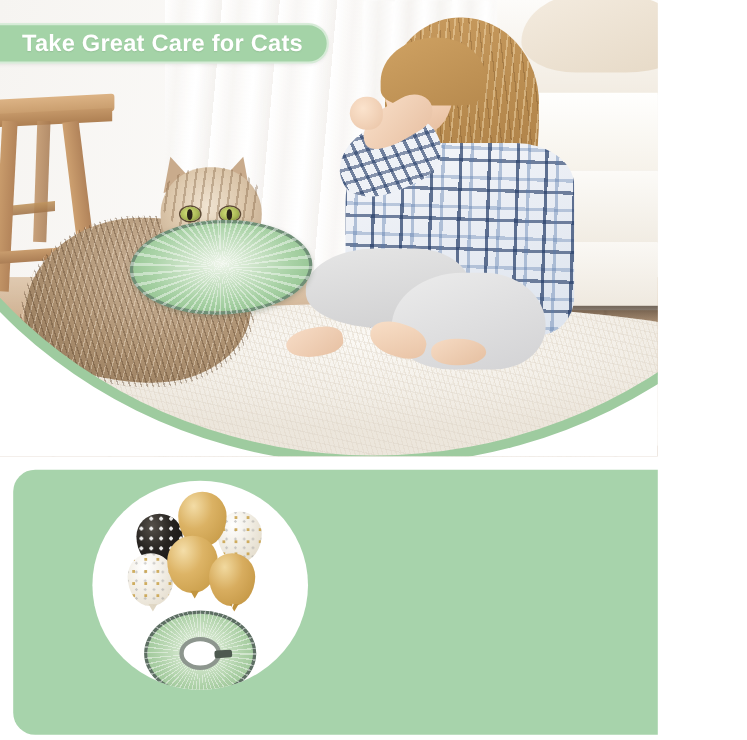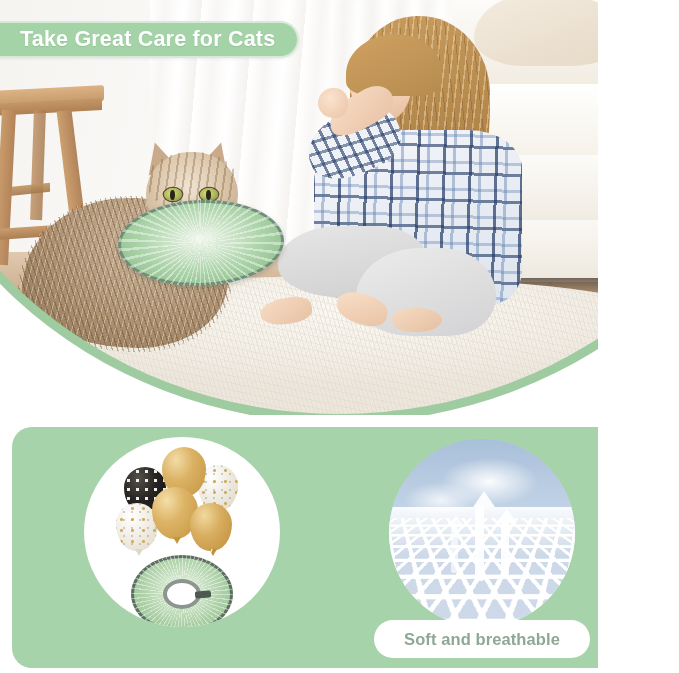--- a/index.html
+++ b/index.html
@@ -733,33 +733,15 @@
         <div class="product-cone">
           <div class="cone-outer"></div>
           <div class="cone-radials"></div>
           <div class="cone-inner-ring"></div>
           <div class="cone-clip"></div>
         </div>
       </div>
 
     </div>
 
-    <div class="feature-col right">
-      <div class="mesh-oval">
-        <div class="mesh-sky"></div>
-        <div class="mesh-grid"></div>
-        <div class="mesh-haze"></div>
-
-        <div class="arrow arrow-stem a3-stem"></div>
-        <div class="arrow-head a3-head"></div>
-        <div class="arrow arrow-stem a2-stem"></div>
-        <div class="arrow-head a2-head"></div>
-        <div class="arrow arrow-stem a1-stem"></div>
-        <div class="arrow-head a1-head"></div>
-      </div>
-
-      <div class="label-pill">
-        <span class="label-text">Soft and breathable</span>
-      </div>
-    </div>
 
   </div>
 </div>
 
 </body></html>

